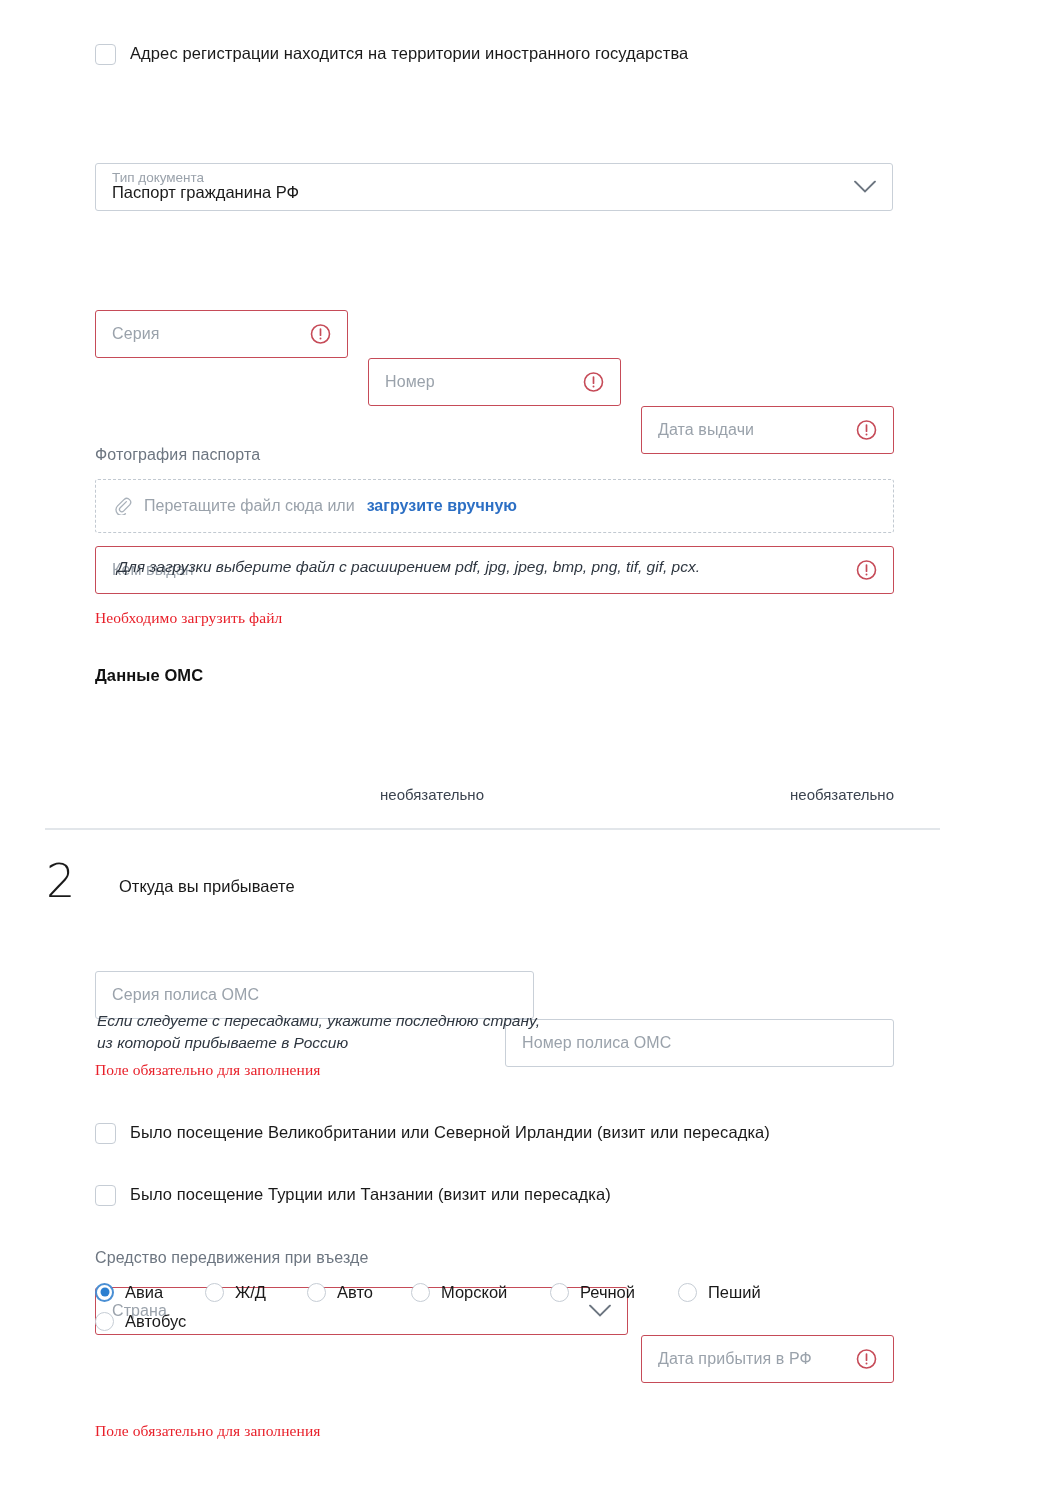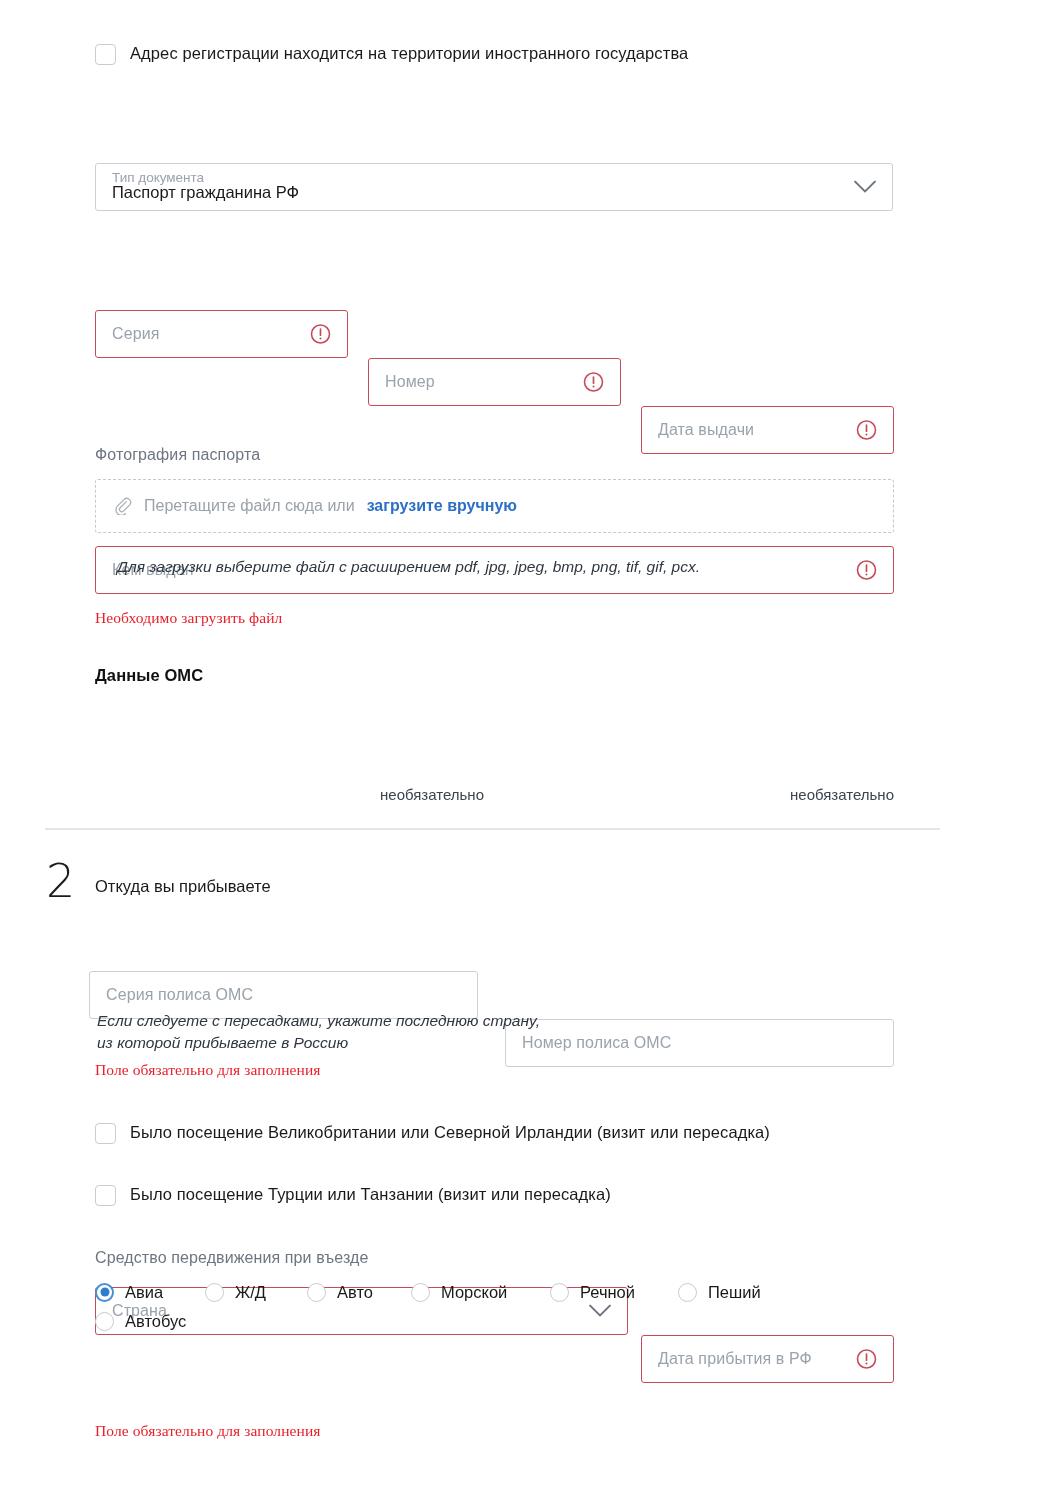--- a/index.html
+++ b/index.html
@@ -154,20 +154,21 @@
   .big-num {
     font-size: 46px;
     font-weight: 300;
     color: #1a1a1a;
     line-height: 1;
     font-family: "DejaVu Sans", sans-serif;
   }
   .sec-head-text {
     font-size: 16.5px;
     color: #1a1a1a;
+    margin-left: 24px;
   }
 
   .divider {
     height: 2px;
     background: #e2e6ea;
   }
 
   
   .radio-group { display: flex; flex-wrap: wrap; align-items: center; }
   .radio-item {
@@ -277,21 +278,21 @@
     </span>
     <span class="u-text">Перетащите файл сюда или</span>
     <span class="u-link">загрузите вручную</span>
   </div>
 
   <div class="row-abs help-italic" style="left:97px; top:556px; width:800px;padding-left:20px;">Для загрузки выберите файл с расширением pdf, jpg, jpeg, bmp, png, tif, gif, pcx.</div>
   <div class="row-abs error-text" style="left:95px; top:609px;">Необходимо загрузить файл</div>
 
   <div class="row-abs section-title" style="left:95px; top:666px;">Данные ОМС</div>
 
-  <div class="row-abs field" style="left:89px; top:731px; width:389px;">
+  <div class="row-abs field" style="left:95px; top:731px; width:439px;">
     <span class="ph">Серия полиса ОМС</span>
   </div>
   <div class="row-abs hint-opt" style="left:95px; top:779px; width:389px;">необязательно</div>
 
   <div class="row-abs field" style="left:505px; top:731px; width:389px;">
     <span class="ph">Номер полиса ОМС</span>
   </div>
   <div class="row-abs hint-opt" style="left:505px; top:779px; width:389px;">необязательно</div>
 
   <div class="row-abs divider" style="left:45px; top:828px; width:895px;"></div>

